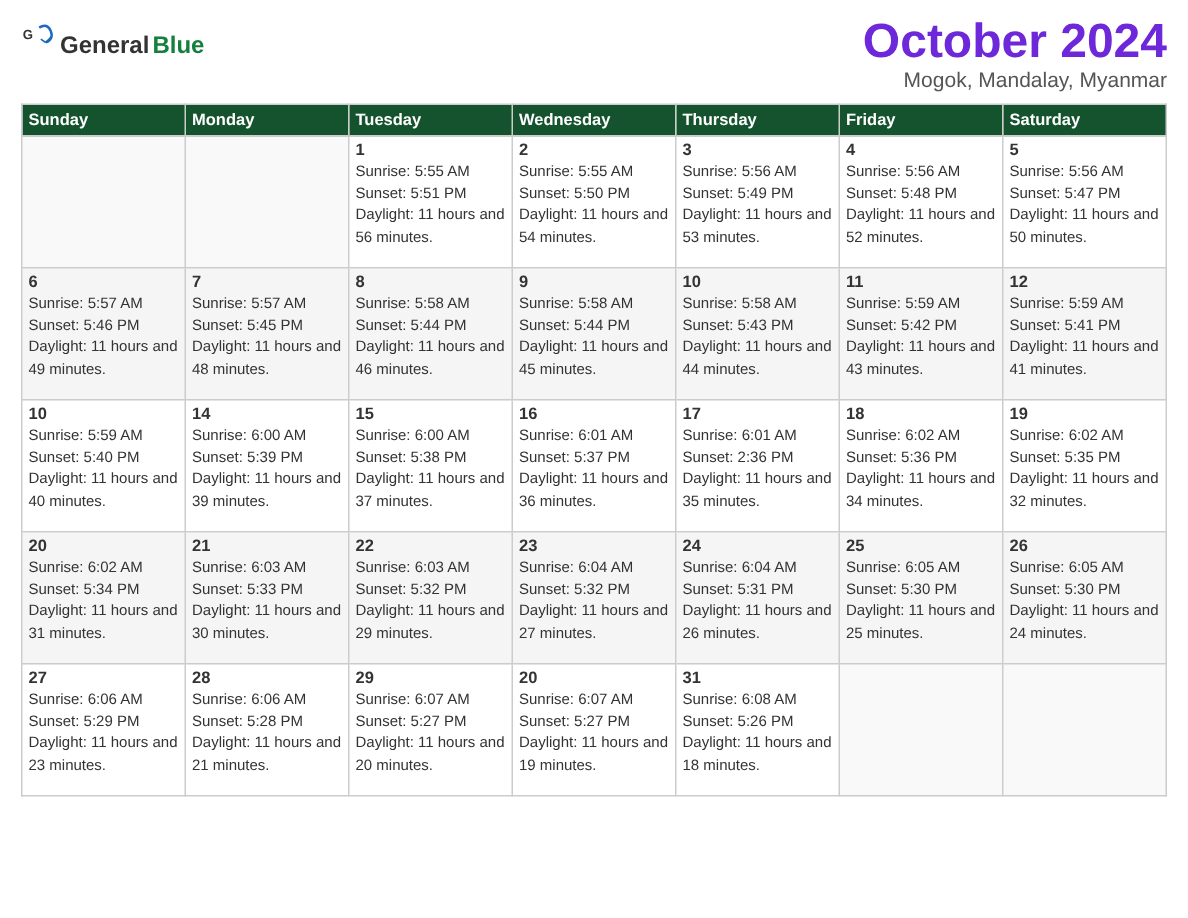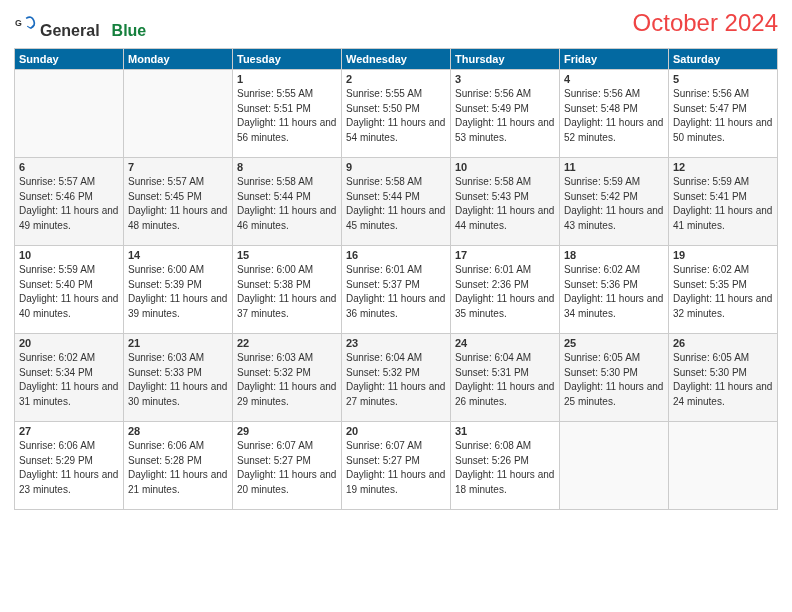--- a/index.html
+++ b/index.html
@@ -37,36 +37,36 @@
       color: #15803d;
     }
     .logo-icon {
       width: 22px;
       height: 22px;
     }
     .title-area {
       text-align: right;
     }
     .month-title {
-      font-size: 24px;
-      font-weight: normal;
-      color: #ef4444;
+      font-size: 32px;
+      font-weight: bold;
+      color: #6d28d9;
       line-height: 1.1;
     }
     .location {
       font-size: 14px;
       color: #555;
     }
     .calendar {
       width: 100%;
       border-collapse: collapse;
       table-layout: fixed;
     }
     .calendar th {
-      background-color: #0369a1;
+      background-color: #14532d;
       color: white;
       font-size: 11px;
       font-weight: bold;
       padding: 4px 4px;
       text-align: left;
       border: 1px solid #ccc;
     }
     .calendar td {
       border: 1px solid #ccc;
       vertical-align: top;
@@ -102,28 +102,29 @@
 
 <div class="container">
   <div class="header">
     <div class="logo">
       <svg class="logo-icon" viewBox="0 0 40 40">
         <text x="2" y="22" font-size="16" font-weight="bold" fill="#333">G</text>
         <path d="M22 8 Q32 2 36 12 Q40 22 30 26" stroke="#1a6bbf" stroke-width="3" fill="none"></path>
         <path d="M30 26 L36 20 M30 26 L24 22" stroke="#1a6bbf" stroke-width="2" fill="none"></path>
       </svg>
       <div>
-        <div style="display:flex; gap:12px;margin-top:12px;">
+        <div style="display:flex; gap:2px;margin-top:12px;">
           <span class="logo-text-general">General</span>
           <span class="logo-text-blue">Blue</span>
         </div>
       </div>
     </div>
     <div class="title-area">
       <div class="month-title">October 2024</div>
+      <div class="location">Mogok, Mandalay, Myanmar</div>
     </div>
   </div>
 
   <table class="calendar">
     <thead>
       <tr>
         <th>Sunday</th>
         <th>Monday</th>
         <th>Tuesday</th>
         <th>Wednesday</th>

